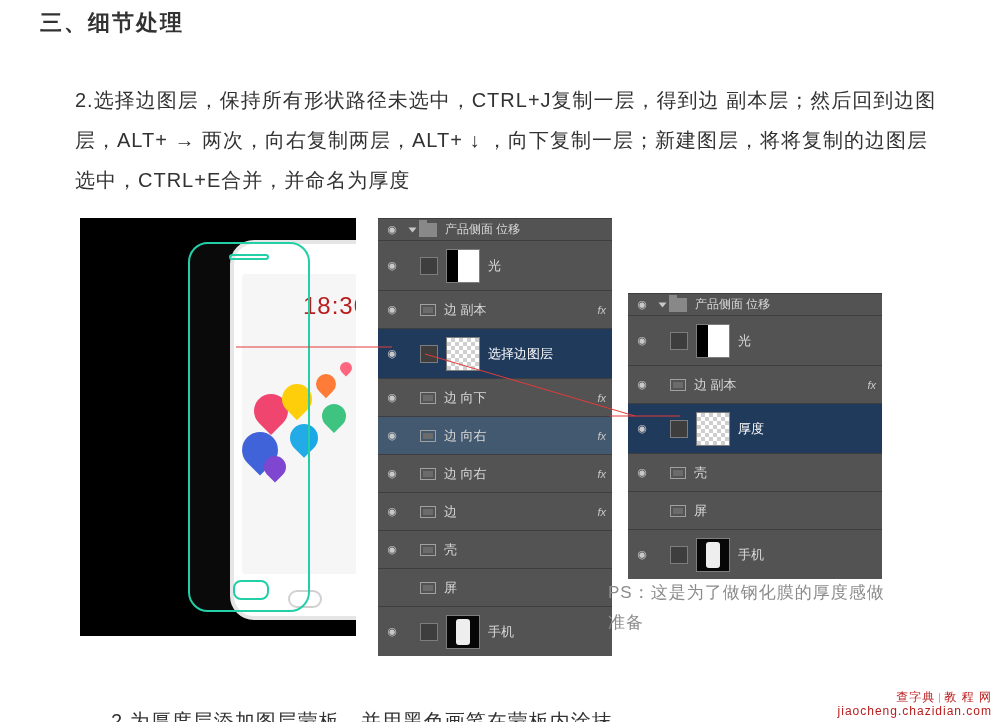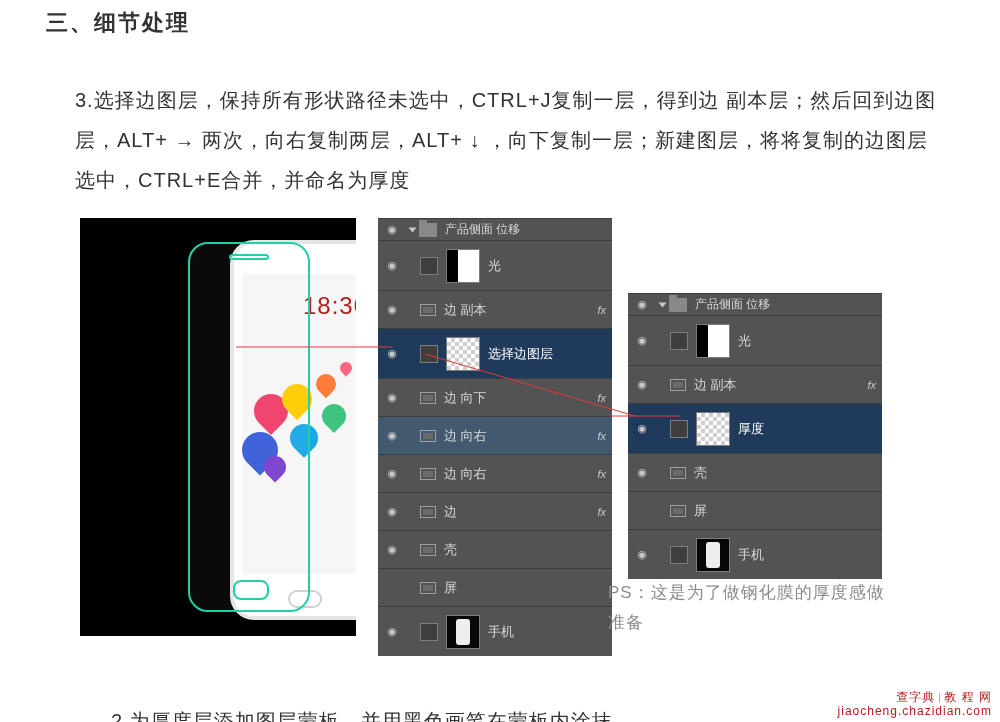--- a/index.html
+++ b/index.html
@@ -12,21 +12,20 @@
     position: relative;
     overflow: hidden;
   }
   .heading {
     position: absolute;
     left: 40px;
     top: 8px;
     font-size: 22px;
     font-weight: 700;
     letter-spacing: 2px;
-    margin-left: 6px;
   }
   .para1 {
     position: absolute;
     left: 75px;
     top: 80px;
     right: 60px;
     font-size: 20px;
     line-height: 40px;
     letter-spacing: 1px;
   }
@@ -221,21 +220,21 @@
     right:8px;bottom:4px;
     font-size:12px;color:#b91c1c;letter-spacing:1px;
     text-align:right;line-height:14px;
   }
   .wm .sep{display:inline-block;width:1px;height:10px;background:#b3b3b3;margin:0 4px;vertical-align:middle;}
 </style>
 </head>
 <body>
 
 <div class="heading">三、细节处理</div>
-<div class="para1">3.选择边图层，保持所有形状路径未选中，CTRL+J复制一层，得到边 副本层；然后回到边图层，ALT+ → 两次，向右复制两层，ALT+ ↓ ，向下复制一层；新建图层，将将复制的边图层选中，CTRL+E合并，并命名为厚度</div>
+<div class="para1">2.选择边图层，保持所有形状路径未选中，CTRL+J复制一层，得到边 副本层；然后回到边图层，ALT+ → 两次，向右复制两层，ALT+ ↓ ，向下复制一层；新建图层，将将复制的边图层选中，CTRL+E合并，并命名为厚度</div>
 
 <div class="figure-row">
 
   <div class="phone-canvas">
     <div class="phone">
       <div class="screen">
         <div class="clock">18:30</div>
         <div class="petal p1"></div>
         <div class="petal p2"></div>
         <div class="petal p3"></div>

